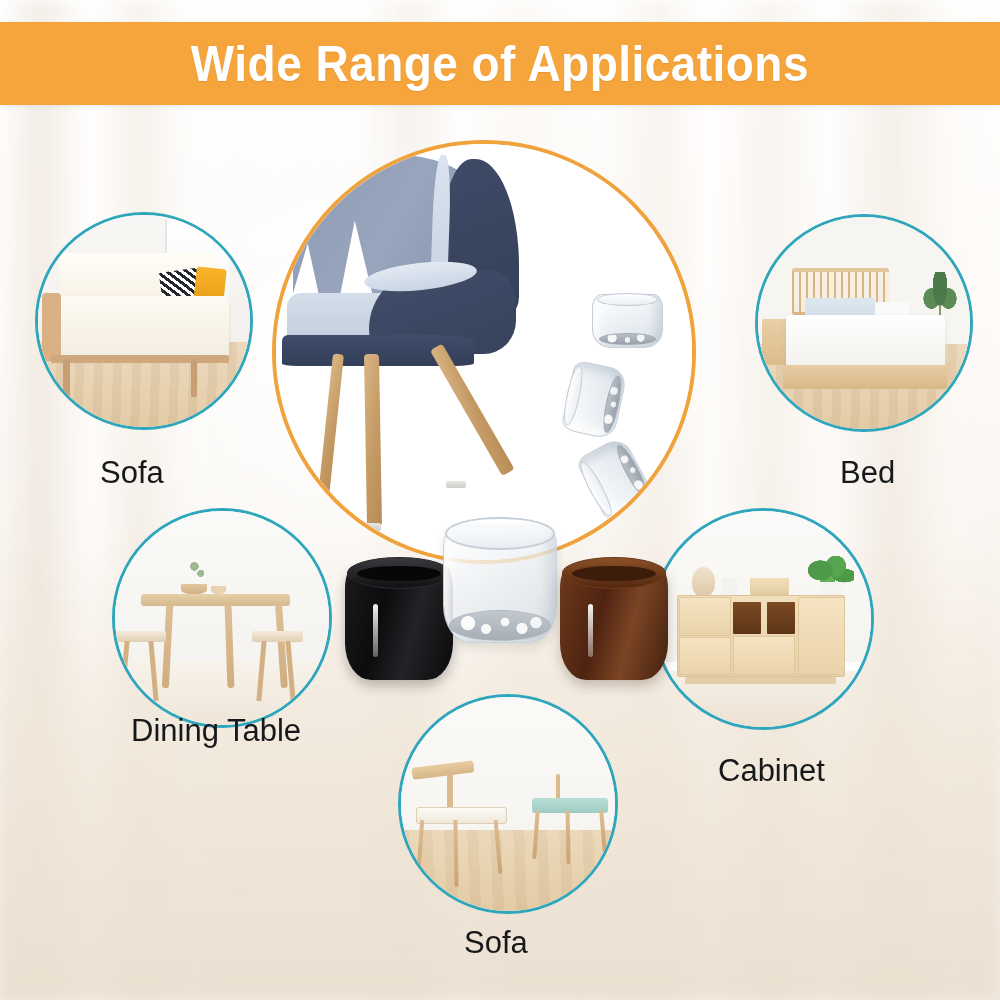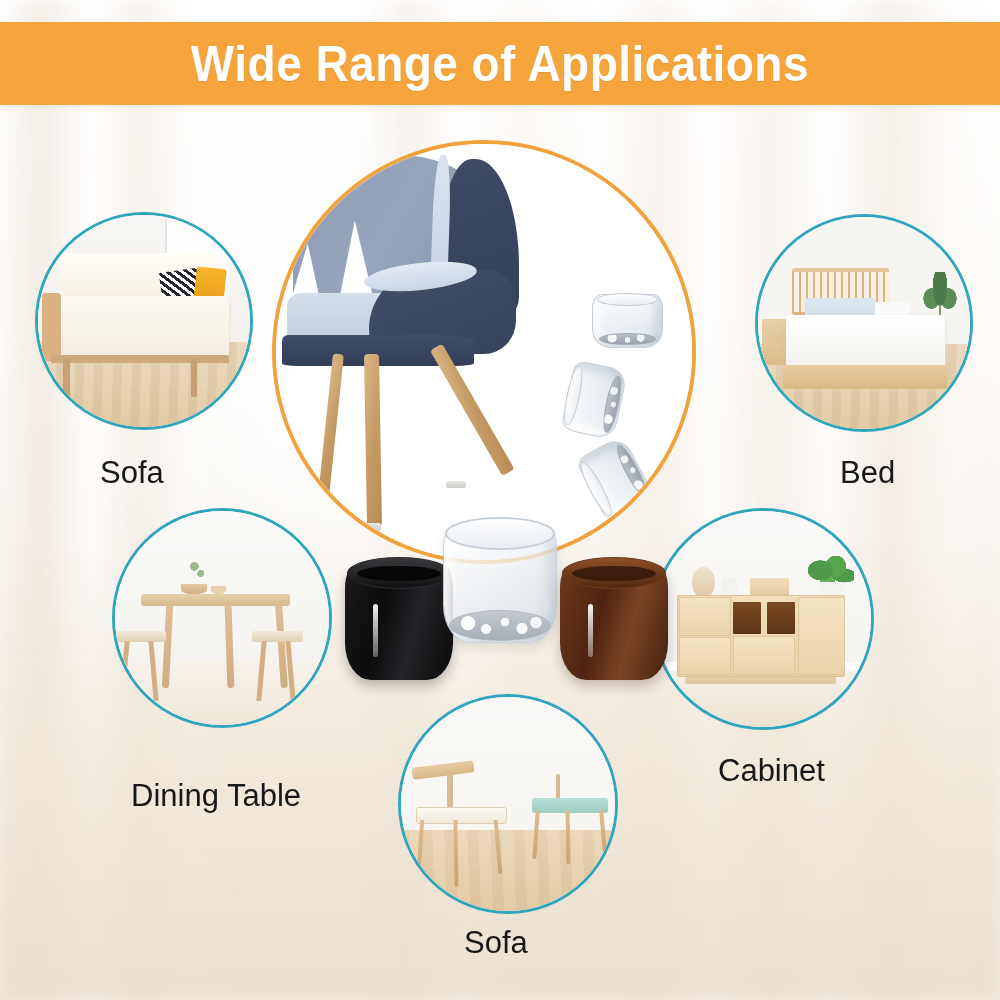--- a/index.html
+++ b/index.html
@@ -517,21 +517,21 @@
   
   .label {
     position: absolute;
     color: #17181a;
     font-size: 31px;
     font-family: "Liberation Sans", sans-serif;
     white-space: nowrap;
   }
   #label-sofa    { left: 100px; top: 455px; }
   #label-bed     { left: 840px; top: 455px; }
-  #label-dining  { left: 131px; top: 778px; }
+  #label-dining  { left: 131px; top: 713px; }
   #label-cabinet { left: 718px; top: 753px; }
   #label-chair   { left: 464px; top: 925px; }
 </style>
 </head>
 <body>
 
 <div id="page">
 
   <div class="bg-layer">
     <div class="bg-base"></div>

